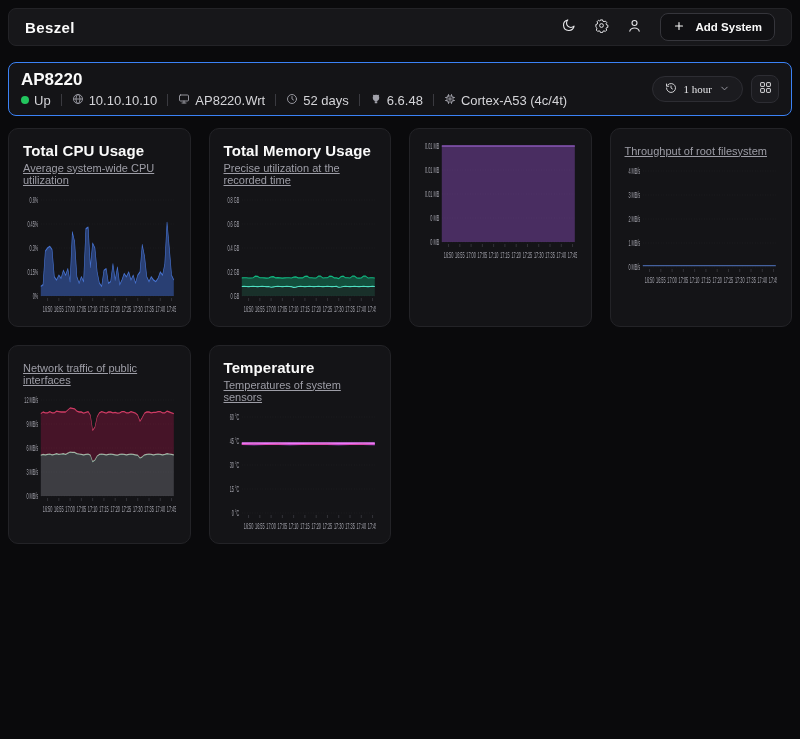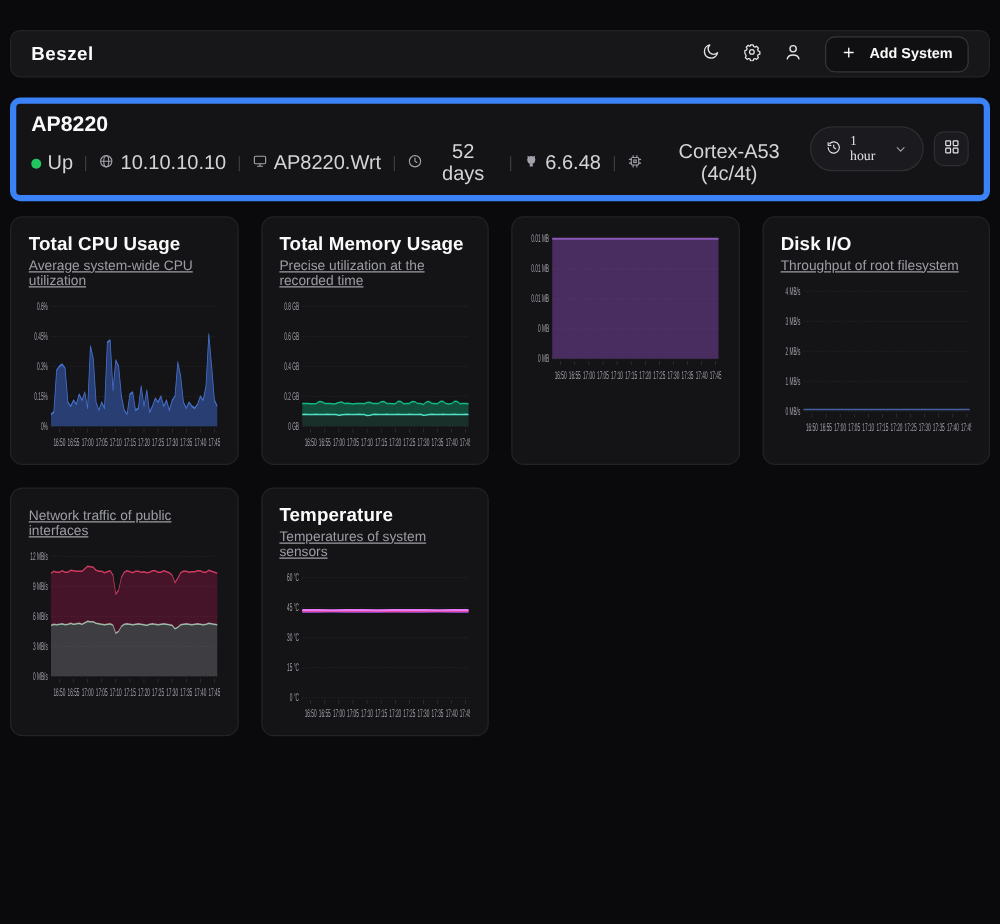--- a/index.html
+++ b/index.html
@@ -8,39 +8,39 @@
     width:800px; height:739px;
     background:#0a0a0c;
     font-family:"Liberation Sans", sans-serif;
     color:#fafafa;
     padding:8px;
   }
   
   .nav {
     height:38px; background:#17171a; border:1px solid #232327;
     border-radius:8px; display:flex; align-items:center;
-    padding:0 16px; margin-bottom:16px;margin-top:16px;
+    padding:0 16px; margin-bottom:16px;
   }
   .brand { font-weight:800; font-size:15px; letter-spacing:.4px; }
   .nav-right { margin-left:auto; display:flex; align-items:center; gap:18px; }
   .icon-btn { color:#e4e4e7; display:flex; align-items:center; cursor:pointer; background:none; border:none; padding:0; }
   .add-btn {
     display:flex; align-items:center; gap:11px;
     border:1px solid #35353b; background:#101013; color:#fafafa;
     border-radius:8px; padding:6px 12px; font-size:11.5px; font-weight:600;
     font-family:inherit; cursor:pointer;
   }
   
   .syscard {
-    background:#141417; border:5px solid #3b82f6; border-radius:8px;
+    background:#141417; border:1px solid #3b82f6; border-radius:8px;
     padding:7px 12px; display:flex; align-items:center; justify-content:space-between;
     margin-bottom:12px;
   }
   .sysname { font-size:17px; font-weight:700; margin:0 0 3px 0; line-height:1.15; }
-  .meta { display:flex; align-items:center; gap:10px; font-size:16px; color:#d4d4d8;text-align:center; }
+  .meta { display:flex; align-items:center; gap:10px; font-size:13px; color:#d4d4d8;text-align:center; }
   .meta-item { display:flex; align-items:center; gap:5px; }
   .meta-item svg { color:#a1a1aa; flex:none; }
   .sep { width:1px; height:12px; background:#3a3a40; }
   .dot { width:8px; height:8px; border-radius:50%; background:#22c55e; flex:none; }
   .controls { display:flex; align-items:center; }
   .timesel {
     display:flex; align-items:center; gap:7px;
     background:#1b1b1f; border:1px solid #2d2d33; border-radius:999px;
     padding:5px 12px; font-size:11px; color:#e4e4e7; cursor:pointer;font-family:Liberation Serif, serif;
   }
@@ -319,21 +319,20 @@
           <line x1="324.0677966101695" x2="324.0677966101695" y1="102" y2="105" stroke="#3f3f46"></line>
           <text x="324.0677966101695" y="116" text-anchor="middle" font-size="9" fill="#a1a1aa">17:40</text>
           <line x1="350.67796610169495" x2="350.67796610169495" y1="102" y2="105" stroke="#3f3f46"></line>
           <text x="350.67796610169495" y="116" text-anchor="middle" font-size="9" fill="#a1a1aa">17:45</text>
           <polygon points="42,4 70.54545454545455,4 99.0909090909091,4 127.63636363636363,4 156.1818181818182,4 184.72727272727272,4 213.27272727272725,4 241.8181818181818,4 270.3636363636364,4 298.90909090909093,4 327.45454545454544,4 356,4 356,100 42,100" fill="rgba(147,81,200,0.42)"></polygon>
           <polyline points="42,4 70.54545454545455,4 99.0909090909091,4 127.63636363636363,4 156.1818181818182,4 184.72727272727272,4 213.27272727272725,4 241.8181818181818,4 270.3636363636364,4 298.90909090909093,4 327.45454545454544,4 356,4" fill="none" stroke="#8a57b8" stroke-width="1.5" stroke-linejoin="round"></polyline>
         </svg>
       </div>
   </section>
   <section class="card">
-    <h3>Disk I/O</h3>
     <p>Throughput of root filesystem</p>
     <div class="chart">
         <svg viewBox="0 0 360 124" width="100%" height="124" preserveAspectRatio="none" style="font-family: &quot;Liberation Sans&quot;, sans-serif;">
           <line x1="42" x2="356" y1="100" y2="100" stroke="rgba(255,255,255,0.055)" stroke-dasharray="3 3"></line>
           <text x="36" y="103" text-anchor="end" font-size="9" fill="#a1a1aa">0 MB/s</text>
           <line x1="42" x2="356" y1="76" y2="76" stroke="rgba(255,255,255,0.055)" stroke-dasharray="3 3"></line>
           <text x="36" y="79" text-anchor="end" font-size="9" fill="#a1a1aa">1 MB/s</text>
           <line x1="42" x2="356" y1="52" y2="52" stroke="rgba(255,255,255,0.055)" stroke-dasharray="3 3"></line>
           <text x="36" y="55" text-anchor="end" font-size="9" fill="#a1a1aa">2 MB/s</text>
           <line x1="42" x2="356" y1="28" y2="28" stroke="rgba(255,255,255,0.055)" stroke-dasharray="3 3"></line>

